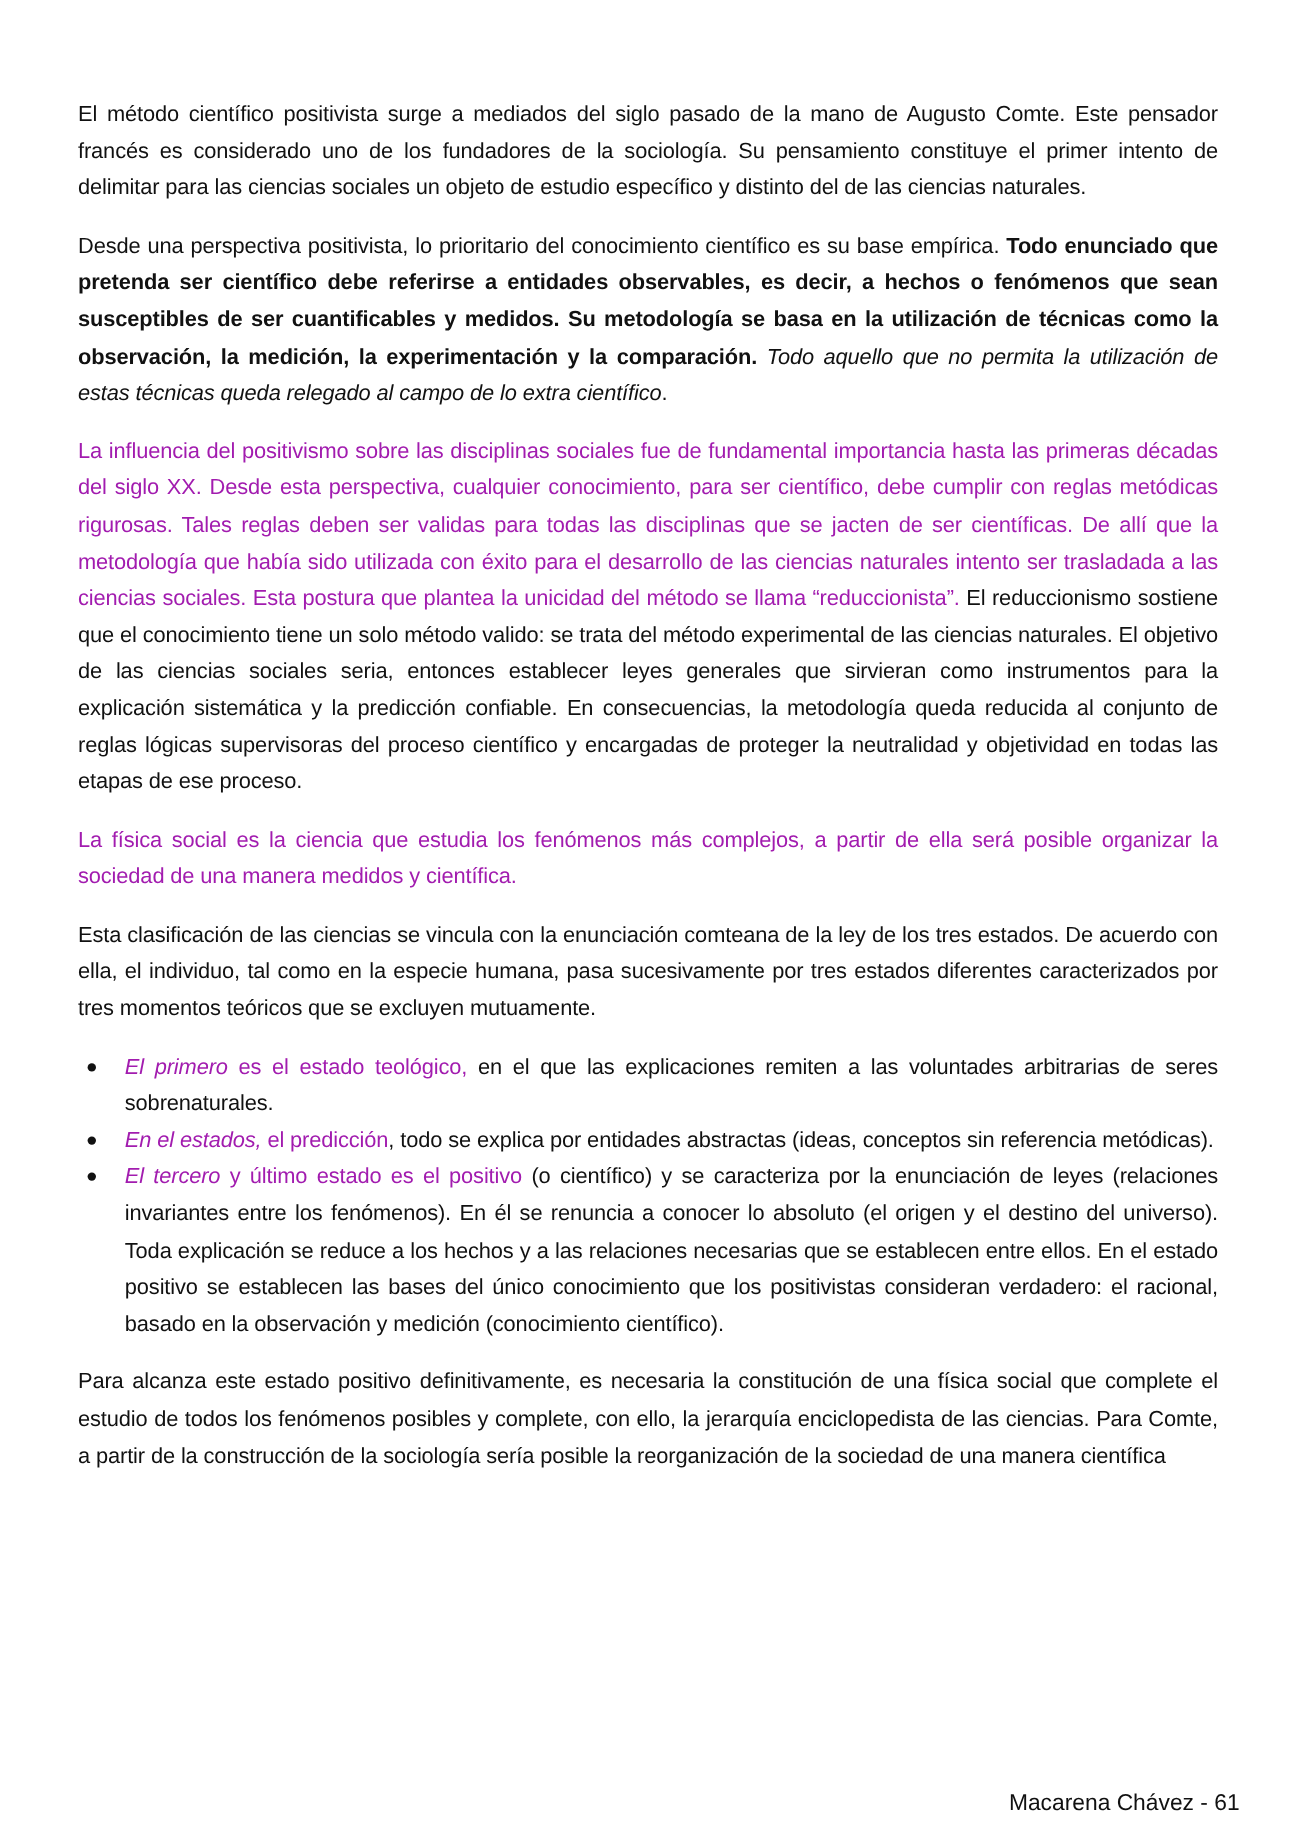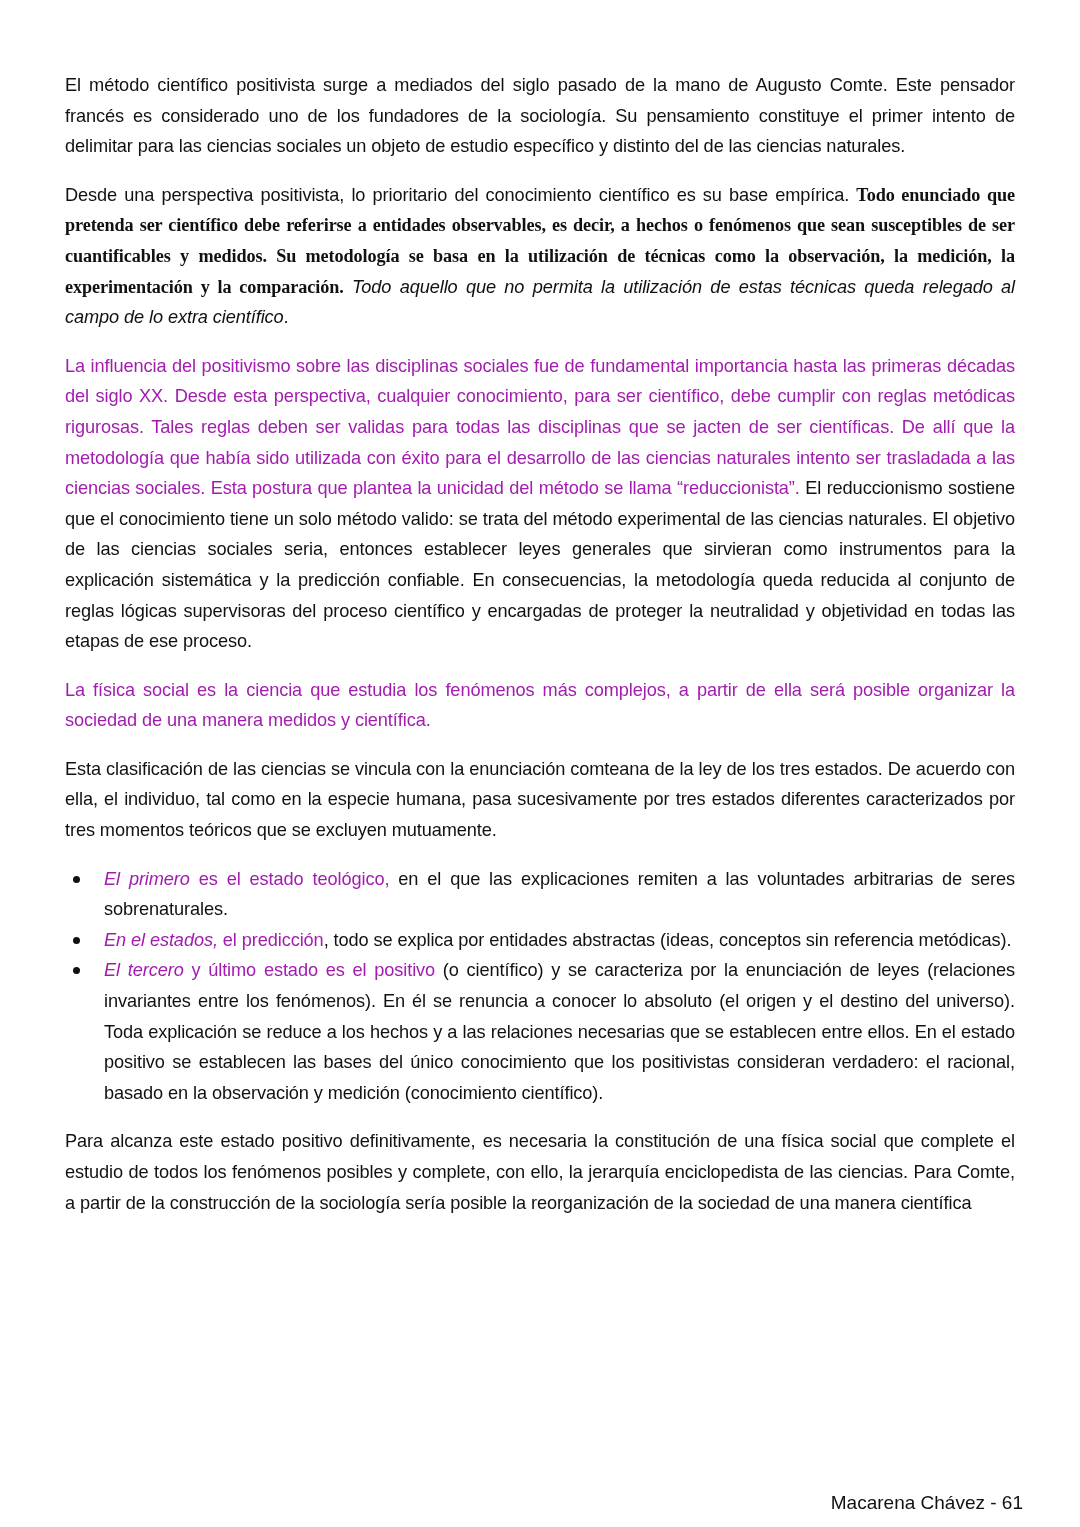--- a/index.html
+++ b/index.html
@@ -11,32 +11,32 @@
       width: 1080px;
       height: 1527px;
       position: relative;
       overflow: hidden;
       font-family: "Liberation Sans", "DejaVu Sans", sans-serif;
       color: #111111;
     }
     .page {
       position: absolute;
       left: 65px;
-      top: 70px;
+      top: 80px;
       width: 950px;
     }
     p {
       margin: 0 0 18px 0;
       font-size: 18.2px;
       line-height: 30.6px;
       text-align: justify;
       letter-spacing: -0.1px;
     }
     .orange { color: #a21caf; }
-    .b { font-weight: bold; font-family: Liberation Serif, serif; }
+    .b { font-weight: bold; }
     .i { font-style: italic; }
     ul.bullets {
       list-style: none;
       margin: 0 0 18px 0;
       padding: 0;
     }
     ul.bullets li {
       position: relative;
       padding-left: 39px;
       font-size: 18.2px;
@@ -48,21 +48,21 @@
       position: absolute;
       left: 8px;
       top: 12px;
       width: 7px;
       height: 7px;
       border-radius: 50%;
       background: #111111;
     }
     .footer {
       position: absolute;
-      right: 57px;
+      right: 47px;
       top: 1492px;
       font-size: 19px;
       color: #111111;
     }
   </style>
 </head>
 <body>
 
 <div class="page">
 

